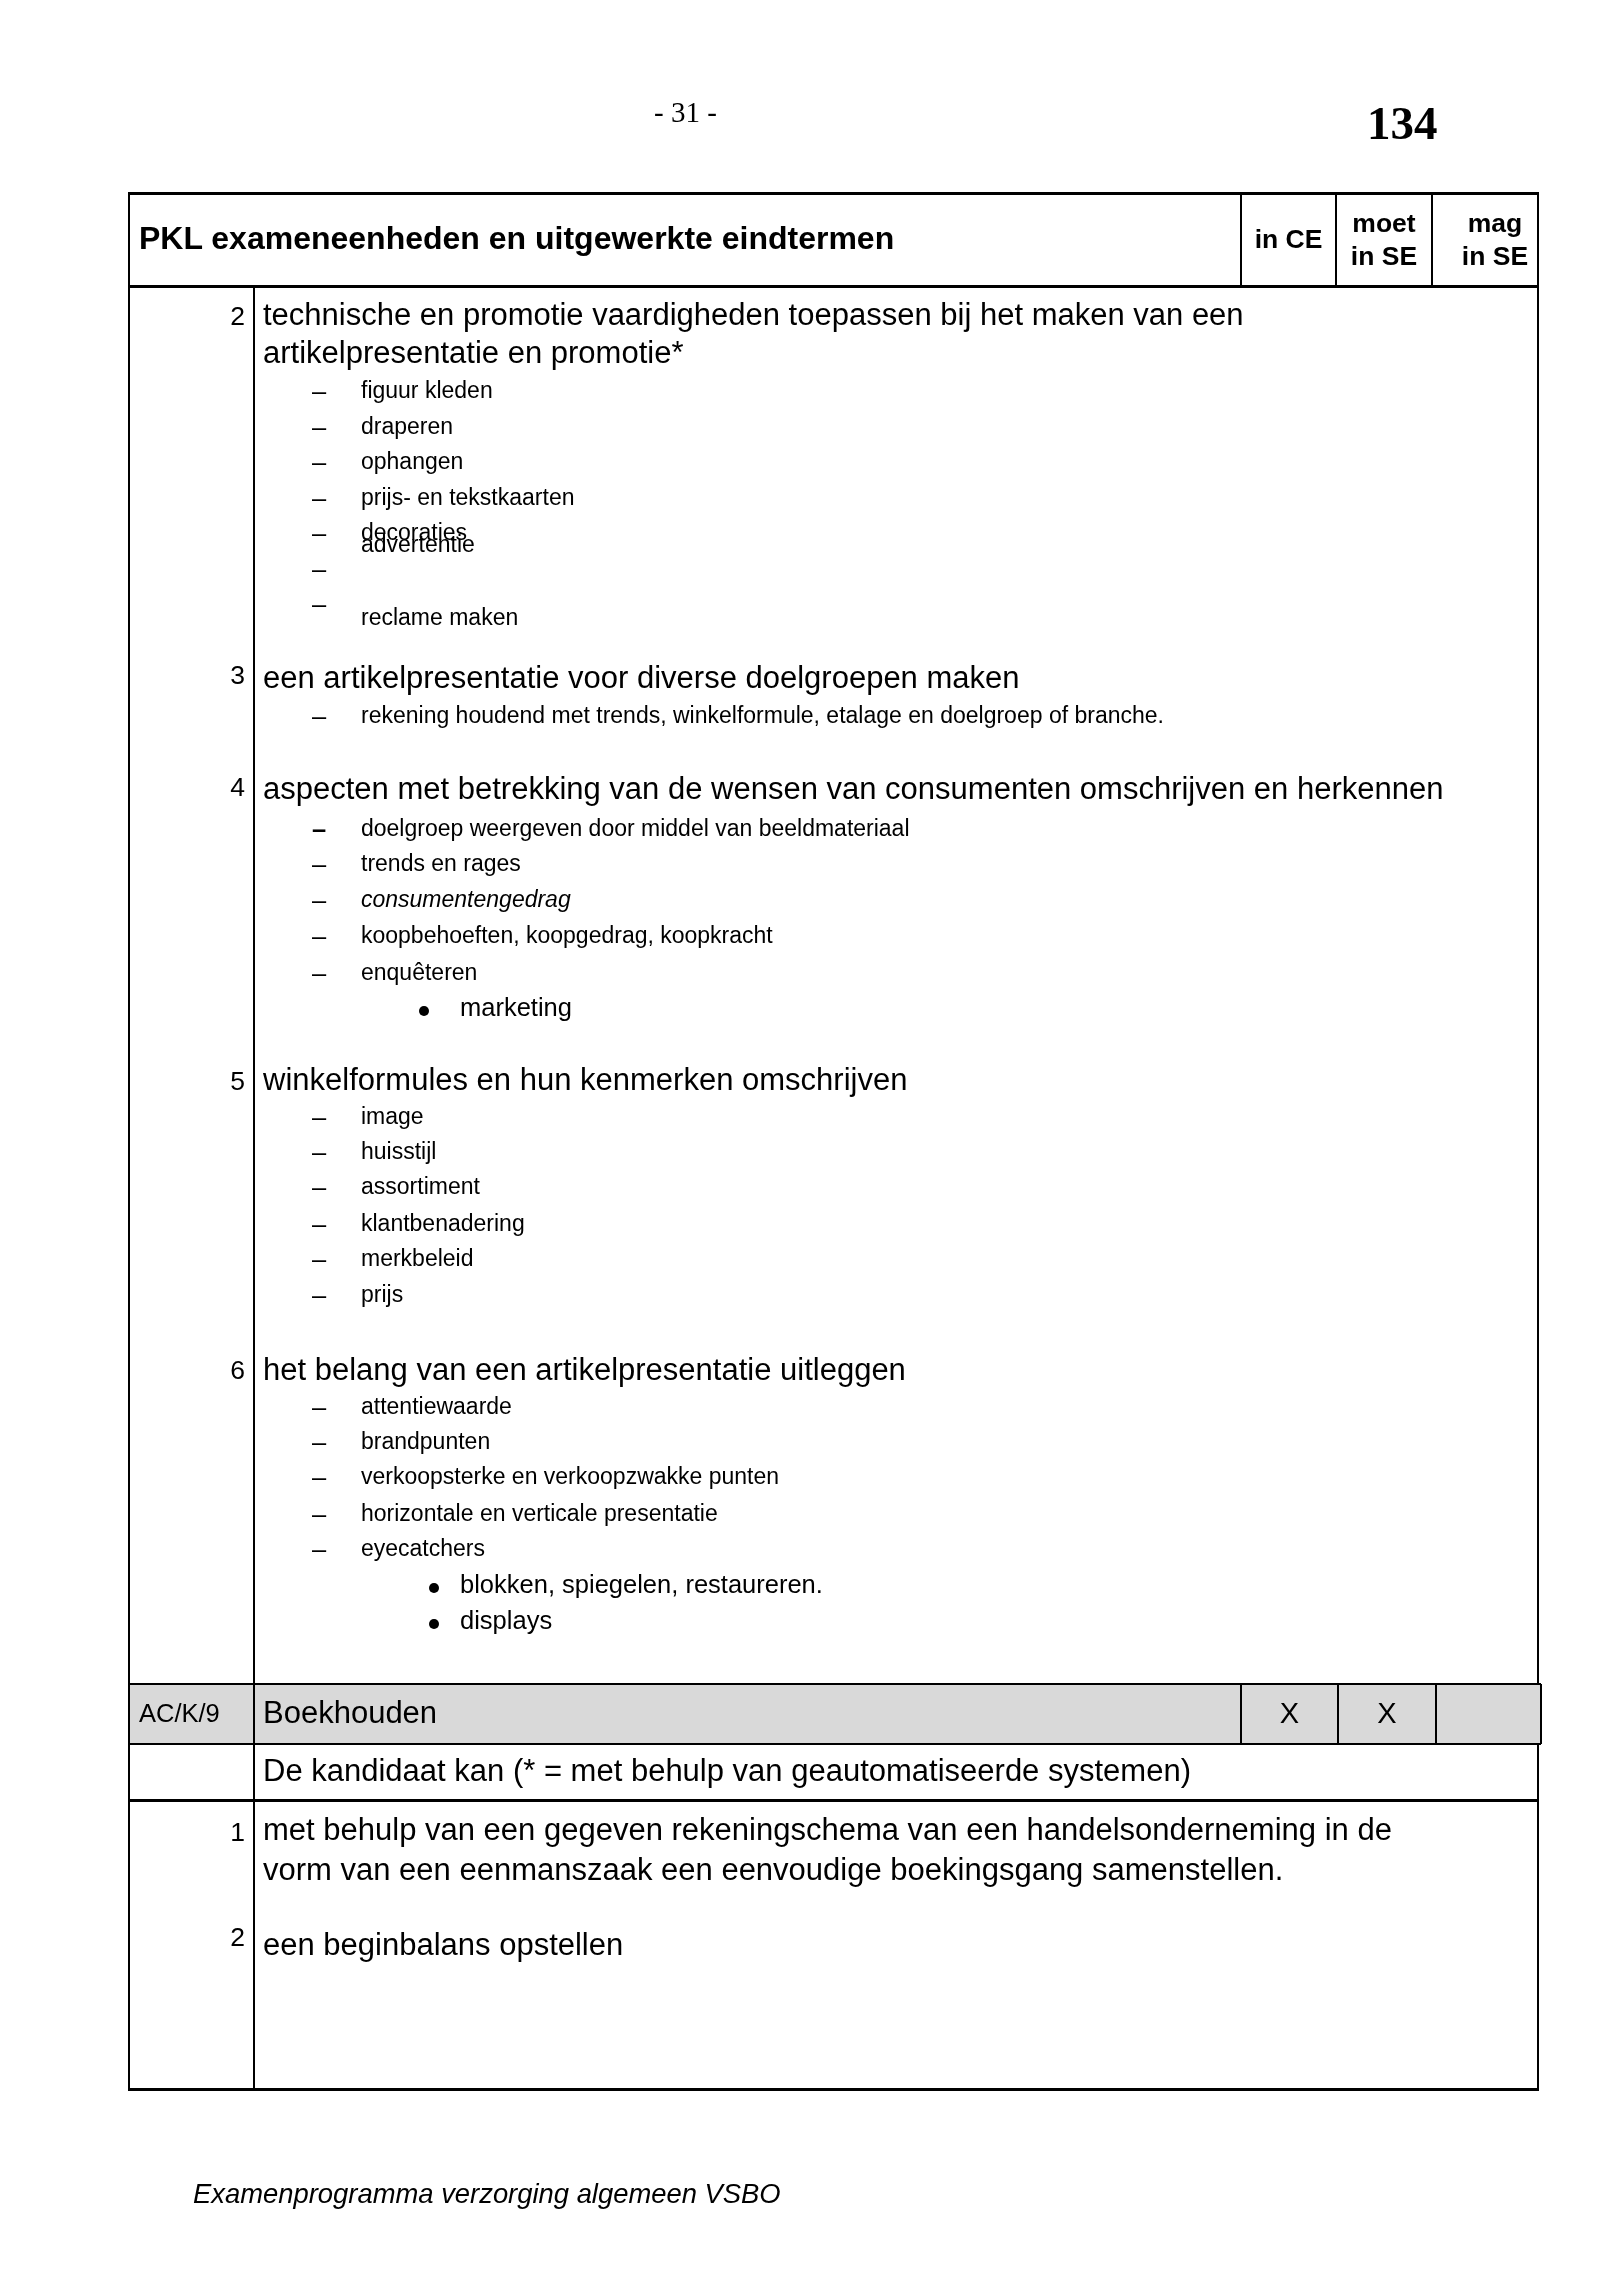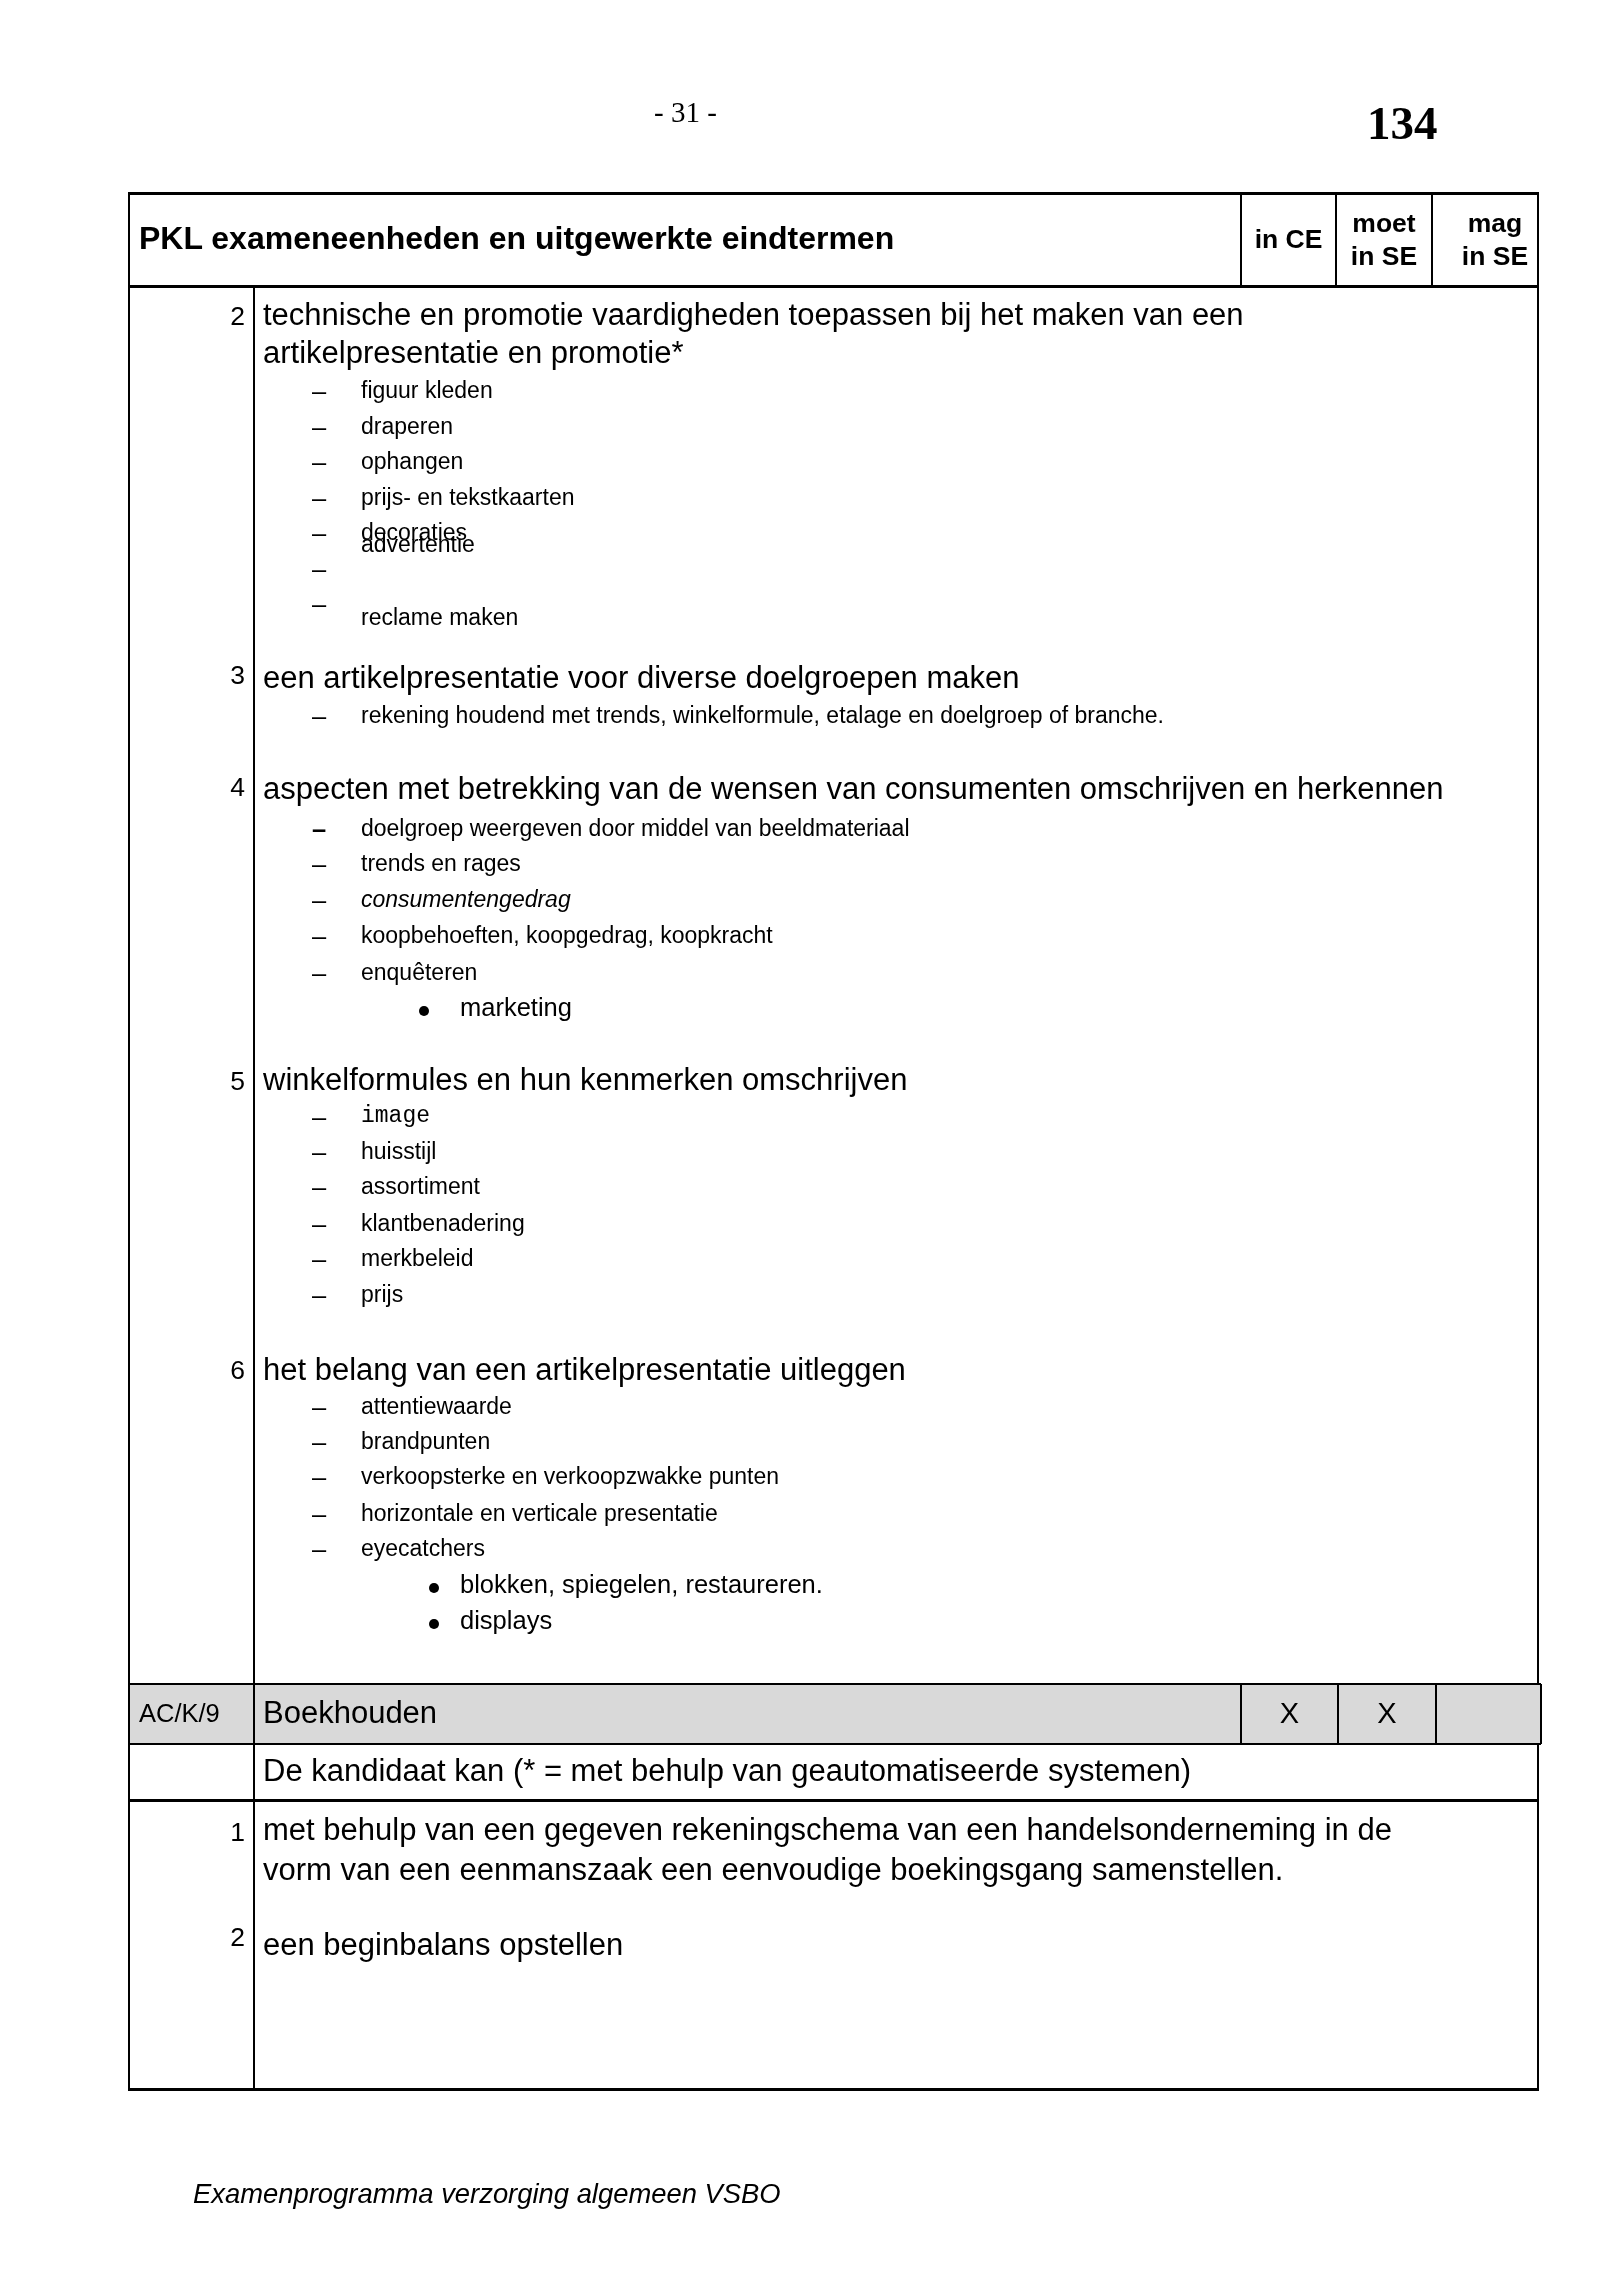--- a/index.html
+++ b/index.html
@@ -106,21 +106,21 @@
     <div class="abs dash" style="top:959px;">–</div>
     <div class="abs sub" style="top:959px;">enquêteren</div>
     <div class="dot" style="left:419px;top:1006px;"></div>
     <div class="abs bul" style="top:993px;">marketing</div>
   </div>
 
   <div>
     <div class="abs num" style="left:216px;top:1066px;">5</div>
     <div class="abs main" style="top:1062px;">winkelformules en hun kenmerken omschrijven</div>
     <div class="abs dash" style="top:1103px;">–</div>
-    <div class="abs sub" style="top:1103px;font-family:Liberation Mono, monospace;">image</div>
+    <div class="abs sub" style="top:1103px;">image</div>
     <div class="abs dash" style="top:1138px;">–</div>
     <div class="abs sub" style="top:1138px;">huisstijl</div>
     <div class="abs dash" style="top:1173px;">–</div>
     <div class="abs sub" style="top:1173px;">assortiment</div>
     <div class="abs dash" style="top:1210px;">–</div>
     <div class="abs sub" style="top:1210px;">klantbenadering</div>
     <div class="abs dash" style="top:1245px;">–</div>
     <div class="abs sub" style="top:1245px;">merkbeleid</div>
     <div class="abs dash" style="top:1281px;">–</div>
     <div class="abs sub" style="top:1281px;">prijs</div>

